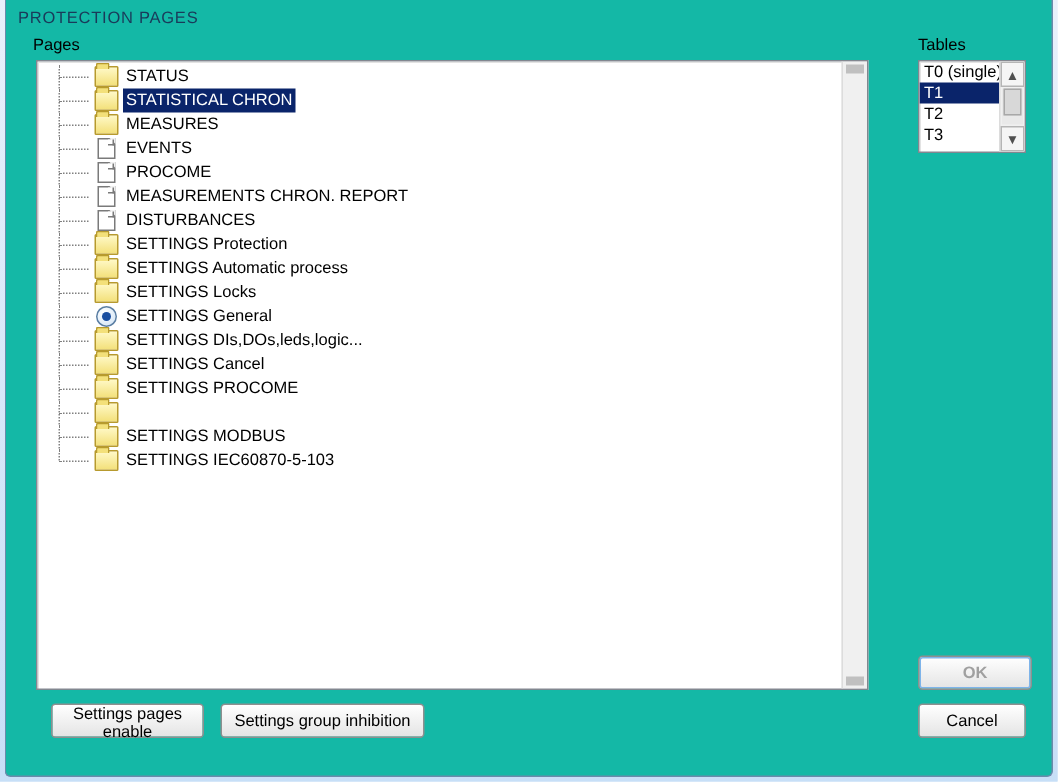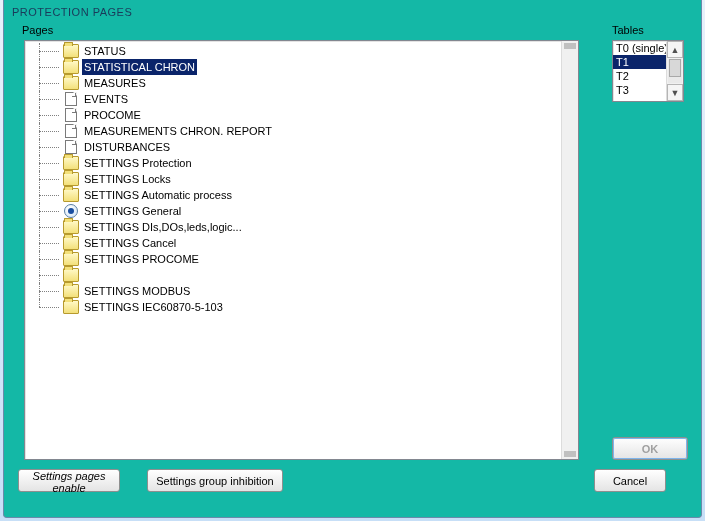--- a/index.html
+++ b/index.html
@@ -200,22 +200,22 @@
     border-radius: 3px;
     font: inherit;
     font-size: 11px;
     color: #000;
     cursor: pointer;
     padding: 0 8px;
   }
   .btn:disabled { color:#a0a0a0; cursor:default; }
   .btn.ok { left: 600px; top: 413px; width: 76px; font-weight: bold;
             box-shadow: 0 0 0 1px #7eb4ea inset; }
-  .btn.cancel { left: 582px; top: 445px; width: 72px; }
-  .btn.spe { left: 6px; top: 445px; width: 102px; font-style: italic; }
+  .btn.cancel { left: 600px; top: 445px; width: 72px; }
+  .btn.spe { left: 22px; top: 445px; width: 102px; }
   .btn.sgi { left: 135px; top: 445px; width: 136px; }
 </style>
 </head>
 <body>
 
 <div class="window">
   <div class="title">PROTECTION PAGES</div>
 
   <div class="content">
 
@@ -260,26 +260,26 @@
             <span class="tree-label">DISTURBANCES</span>
           </div>
           <div class="tree-row">
             <span class="conn"></span>
             <span class="icon folder"></span>
             <span class="tree-label">SETTINGS Protection</span>
           </div>
           <div class="tree-row">
             <span class="conn"></span>
             <span class="icon folder"></span>
+            <span class="tree-label">SETTINGS Automatic process</span>
+          </div>
+          <div class="tree-row">
+            <span class="conn"></span>
+            <span class="icon folder"></span>
             <span class="tree-label">SETTINGS Locks</span>
-          </div>
-          <div class="tree-row">
-            <span class="conn"></span>
-            <span class="icon folder"></span>
-            <span class="tree-label">SETTINGS Automatic process</span>
           </div>
           <div class="tree-row">
             <span class="conn"></span>
             <span class="icon radio"></span>
             <span class="tree-label">SETTINGS General</span>
           </div>
           <div class="tree-row">
             <span class="conn"></span>
             <span class="icon folder"></span>
             <span class="tree-label">SETTINGS DIs,DOs,leds,logic...</span>

